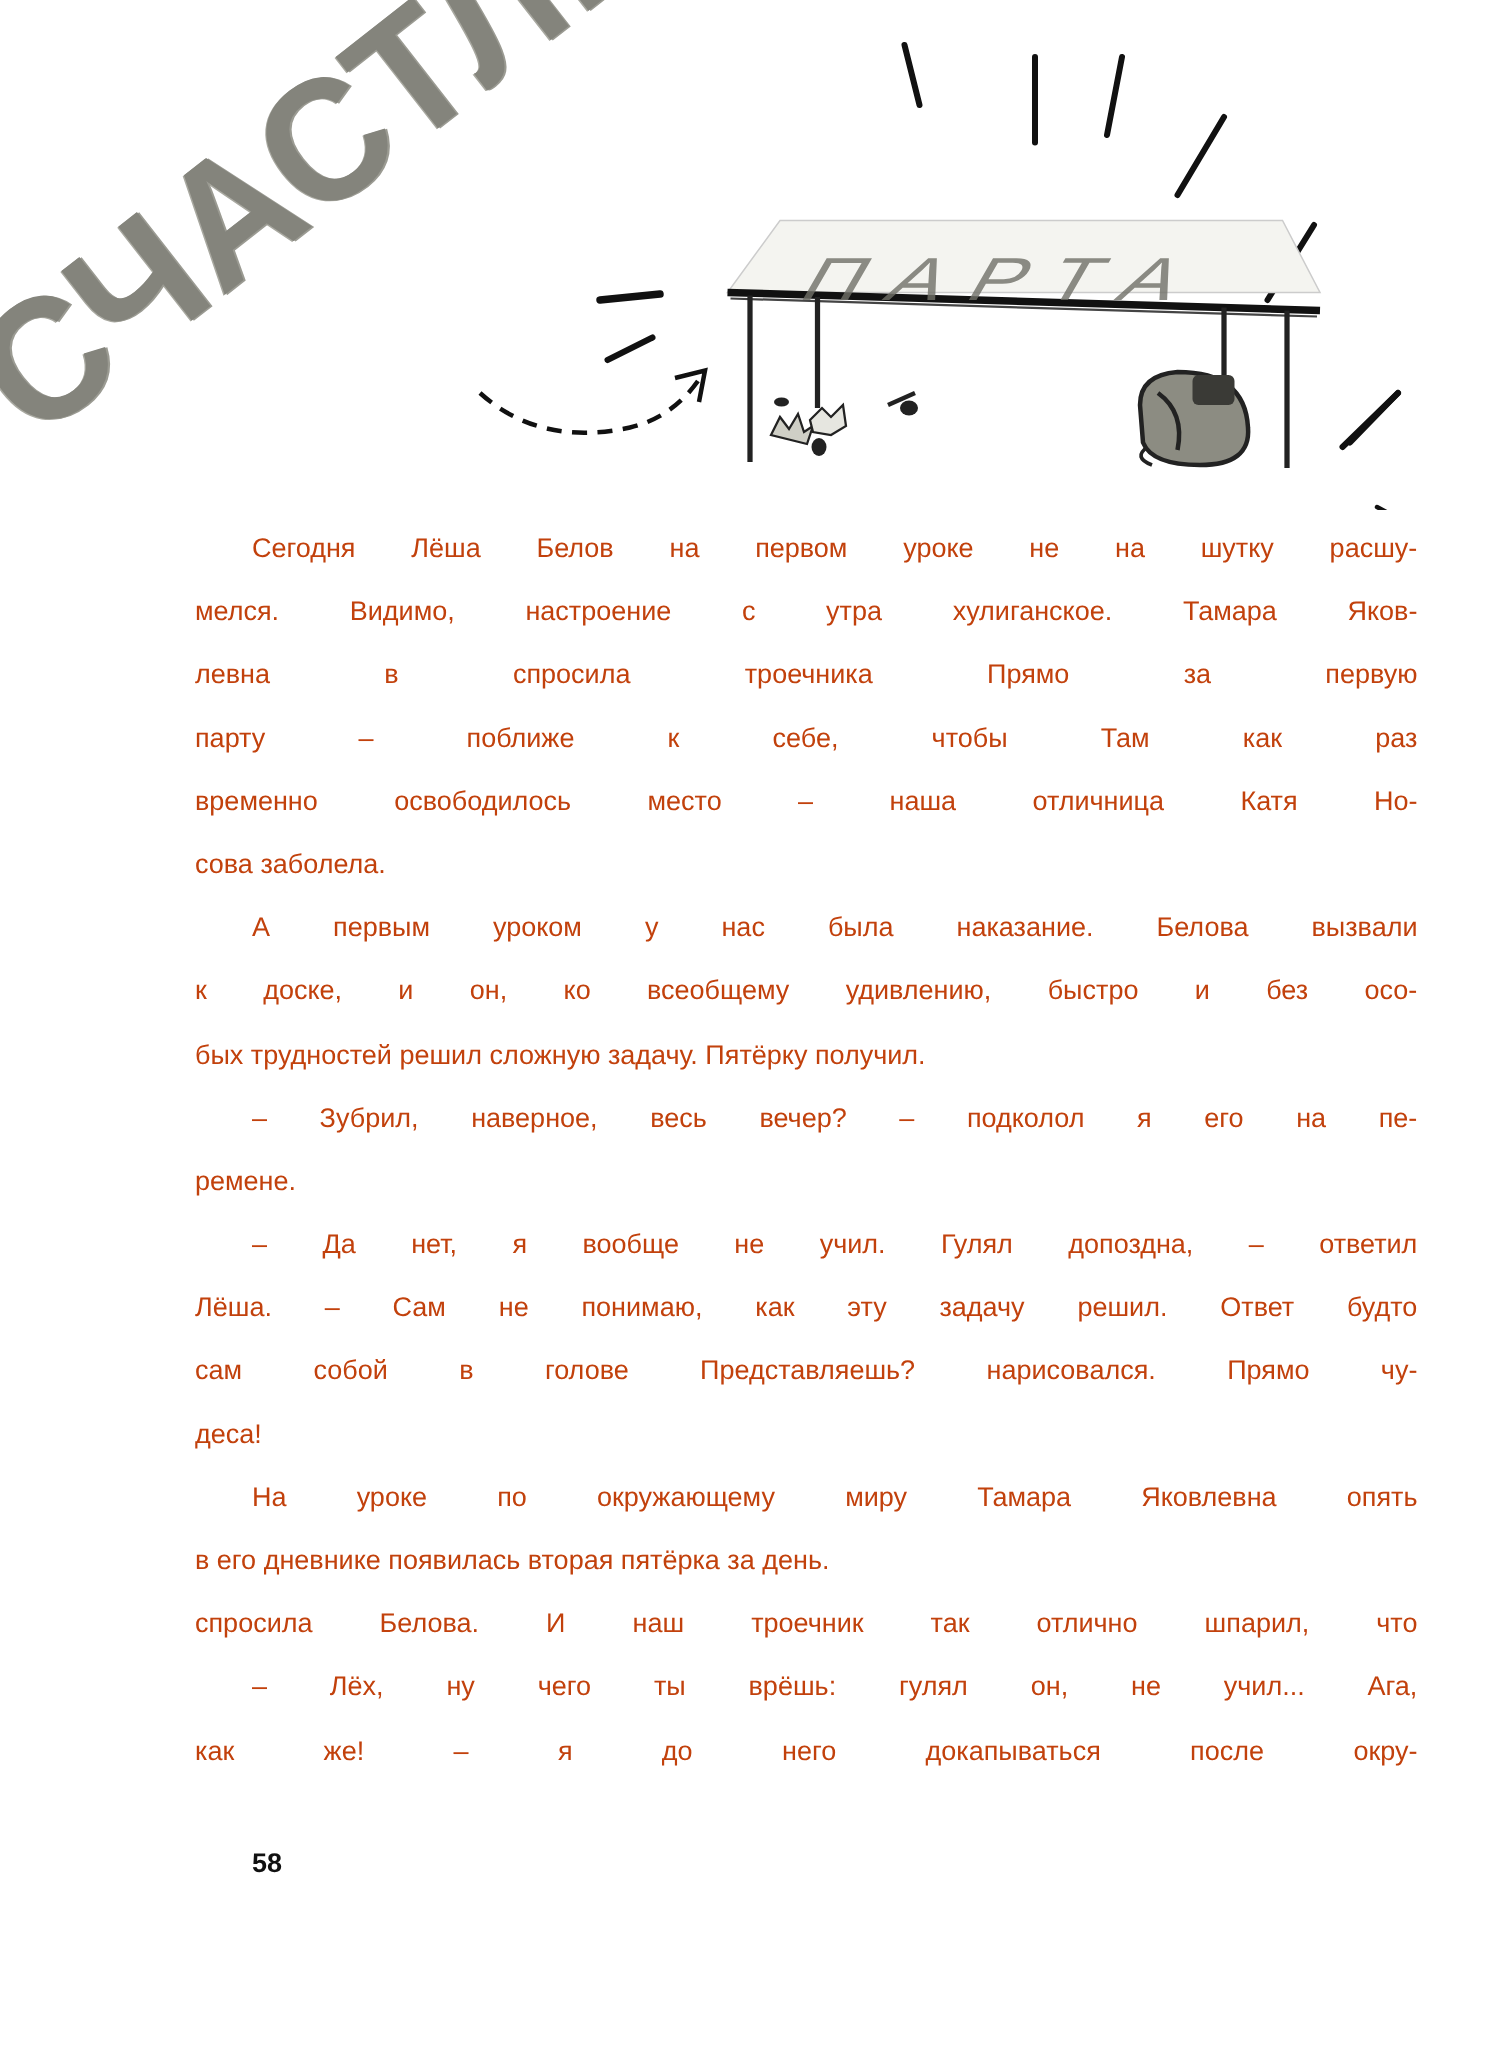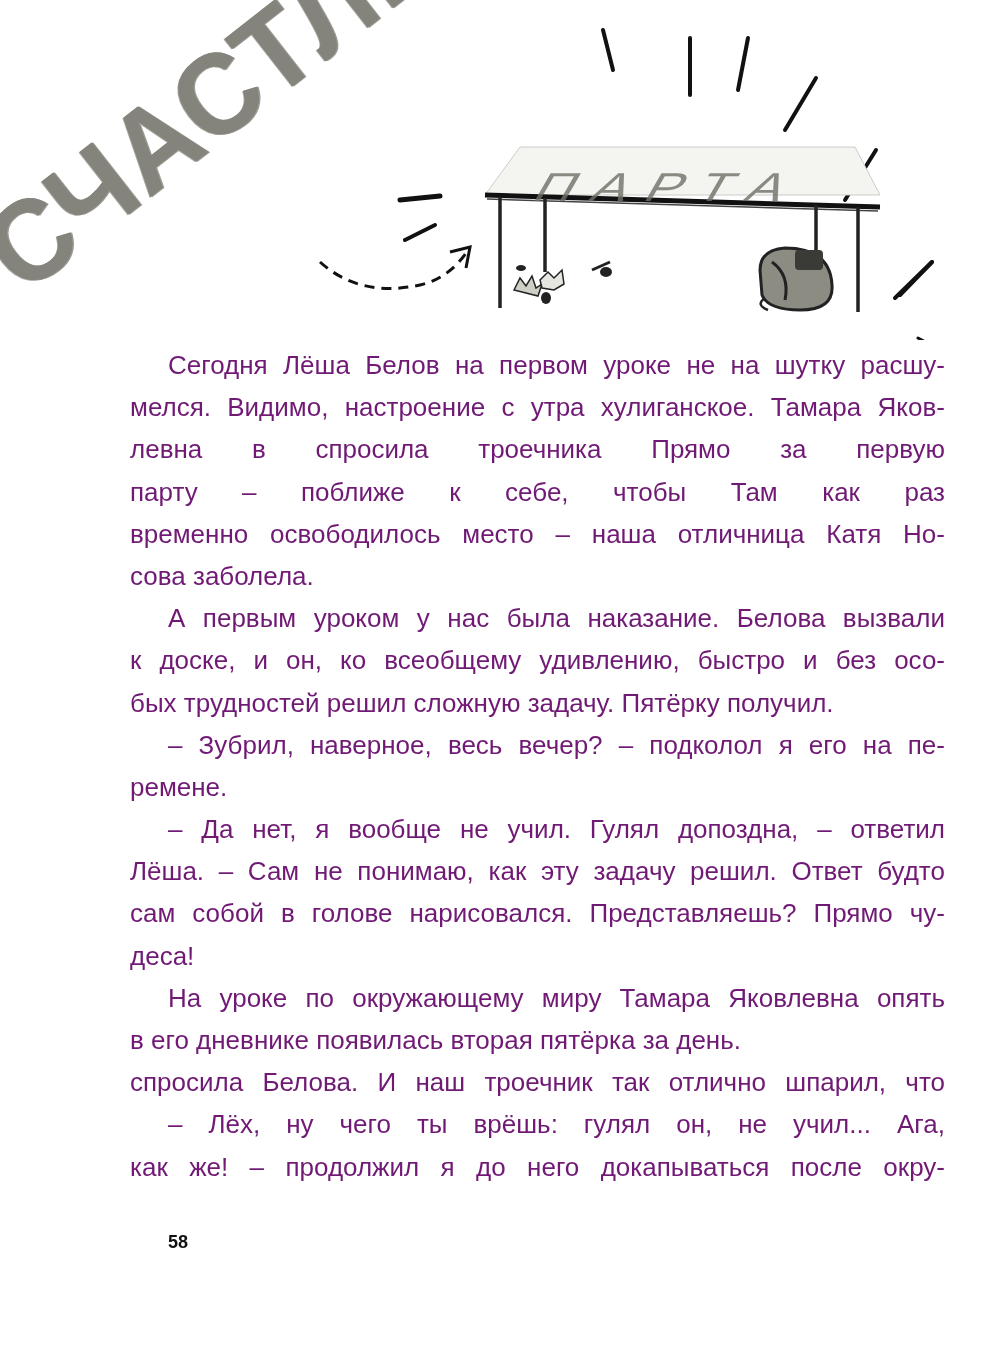--- a/index.html
+++ b/index.html
@@ -15,21 +15,21 @@
   .title-happy {
     left: 40px; top: 190px; font-size: 110px; transform: rotate(-38deg) scaleY(1.05);
     opacity: 0.85; text-shadow: 1px 1px 0 #8a8a80, -1px 0 0 #9a9a90;
   }
   .title-desk {
     left: 525px; top: 148px; font-size: 54px; font-weight: normal; color: #707068;
     letter-spacing: 18px; transform: skewX(-30deg) scaleY(0.75); opacity: 0.8;
   }
   .body-text {
     position: absolute; left: 130px; top: 344px; width: 815px;
-    font-size: 26px; line-height: 42.2px; color: #701a75;
+    font-size: 18px; line-height: 42.2px; color: #c2410c;
   }
   .line { display: flex; justify-content: space-between; white-space: nowrap; height: 42.2px; }
   .line.last { justify-content: flex-start; }
   .line.indent { padding-left: 38px; }
   .line span { display: inline-block; }
   .page-number {
     position: absolute; left: 168px; top: 1232px; font-size: 18px; font-weight: bold; color: #111;
   }
 </style>
 </head>
@@ -216,22 +216,22 @@
       <span>задачу</span>
       <span>решил.</span>
       <span>Ответ</span>
       <span>будто</span>
     </div>
   <div class="line">
       <span>сам</span>
       <span>собой</span>
       <span>в</span>
       <span>голове</span>
+      <span>Представляешь?</span>
       <span>нарисовался.</span>
-      <span>Представляешь?</span>
       <span>Прямо</span>
       <span>чу-</span>
     </div>
   <div class="line last">
       <span>деса!</span>
     </div>
 
   <div class="line indent">
       <span>На</span>
       <span>уроке</span>
@@ -267,21 +267,20 @@
       <span>гулял</span>
       <span>он,</span>
       <span>не</span>
       <span>учил...</span>
       <span>Ага,</span>
     </div>
   <div class="line">
       <span>как</span>
       <span>же!</span>
       <span>–</span>
-      <span>продолжил</span>
       <span>я</span>
       <span>до</span>
       <span>него</span>
       <span>докапываться</span>
       <span>после</span>
       <span>окру-</span>
     </div>
 </div>
 
 <div class="page-number">58</div>

